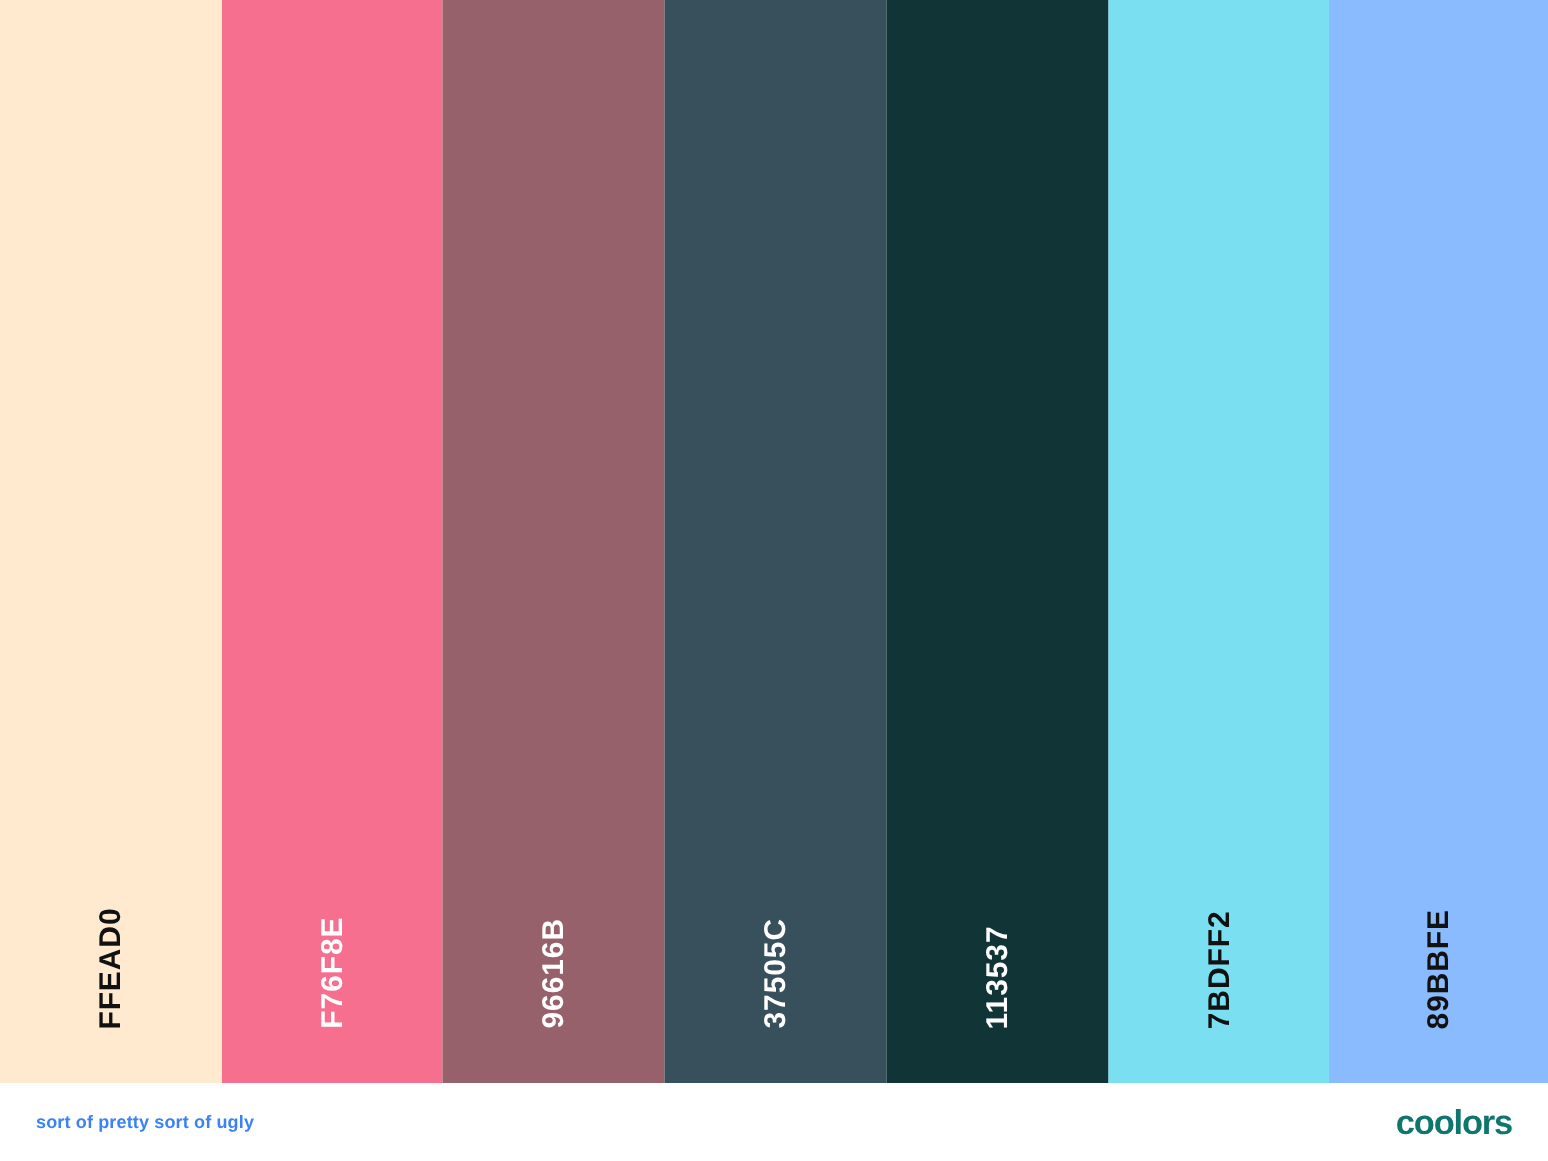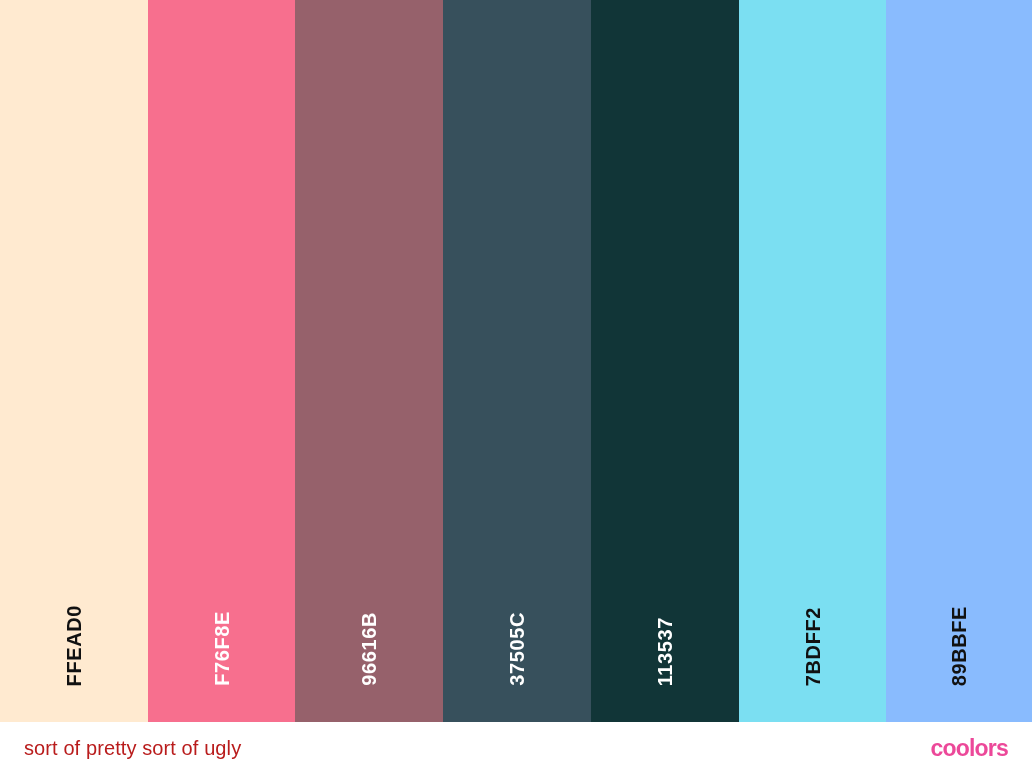--- a/index.html
+++ b/index.html
@@ -57,30 +57,31 @@
     height: 52px;
     flex: 1 0 auto;
     background: #ffffff;
     display: flex;
     align-items: center;
     justify-content: space-between;
     padding: 0 24px;
   }
 
   #palette-title {
-    font-size: 20px;
-    color: #b91c1c;
+    font-size: 12px;
+    color: #3b82f6;
     letter-spacing: 0.1px;
     white-space: nowrap;
+    font-weight: bold;
   }
 
   #brand-logo {
     font-size: 23px;
     font-weight: bold;
-    color: #ec4899;
+    color: #0f766e;
     letter-spacing: -0.8px;
     line-height: 1;
     white-space: nowrap;
   }
 </style>
 </head>
 <body>
 
 <div id="app">
 

